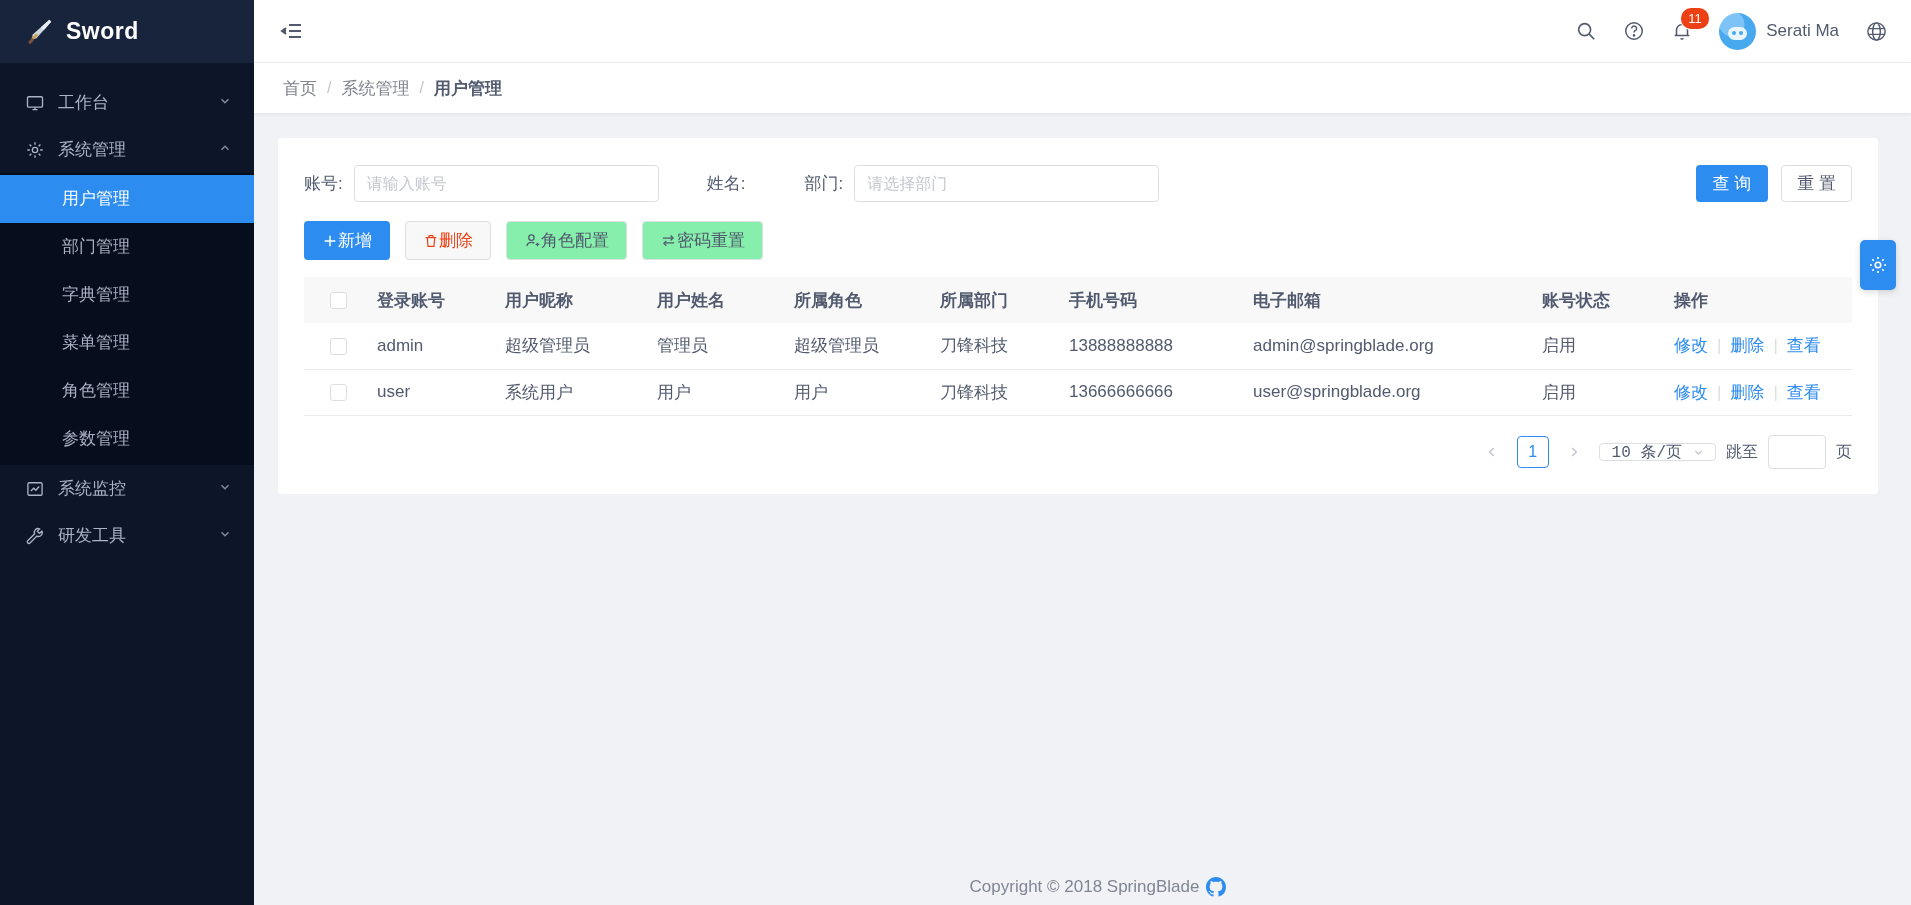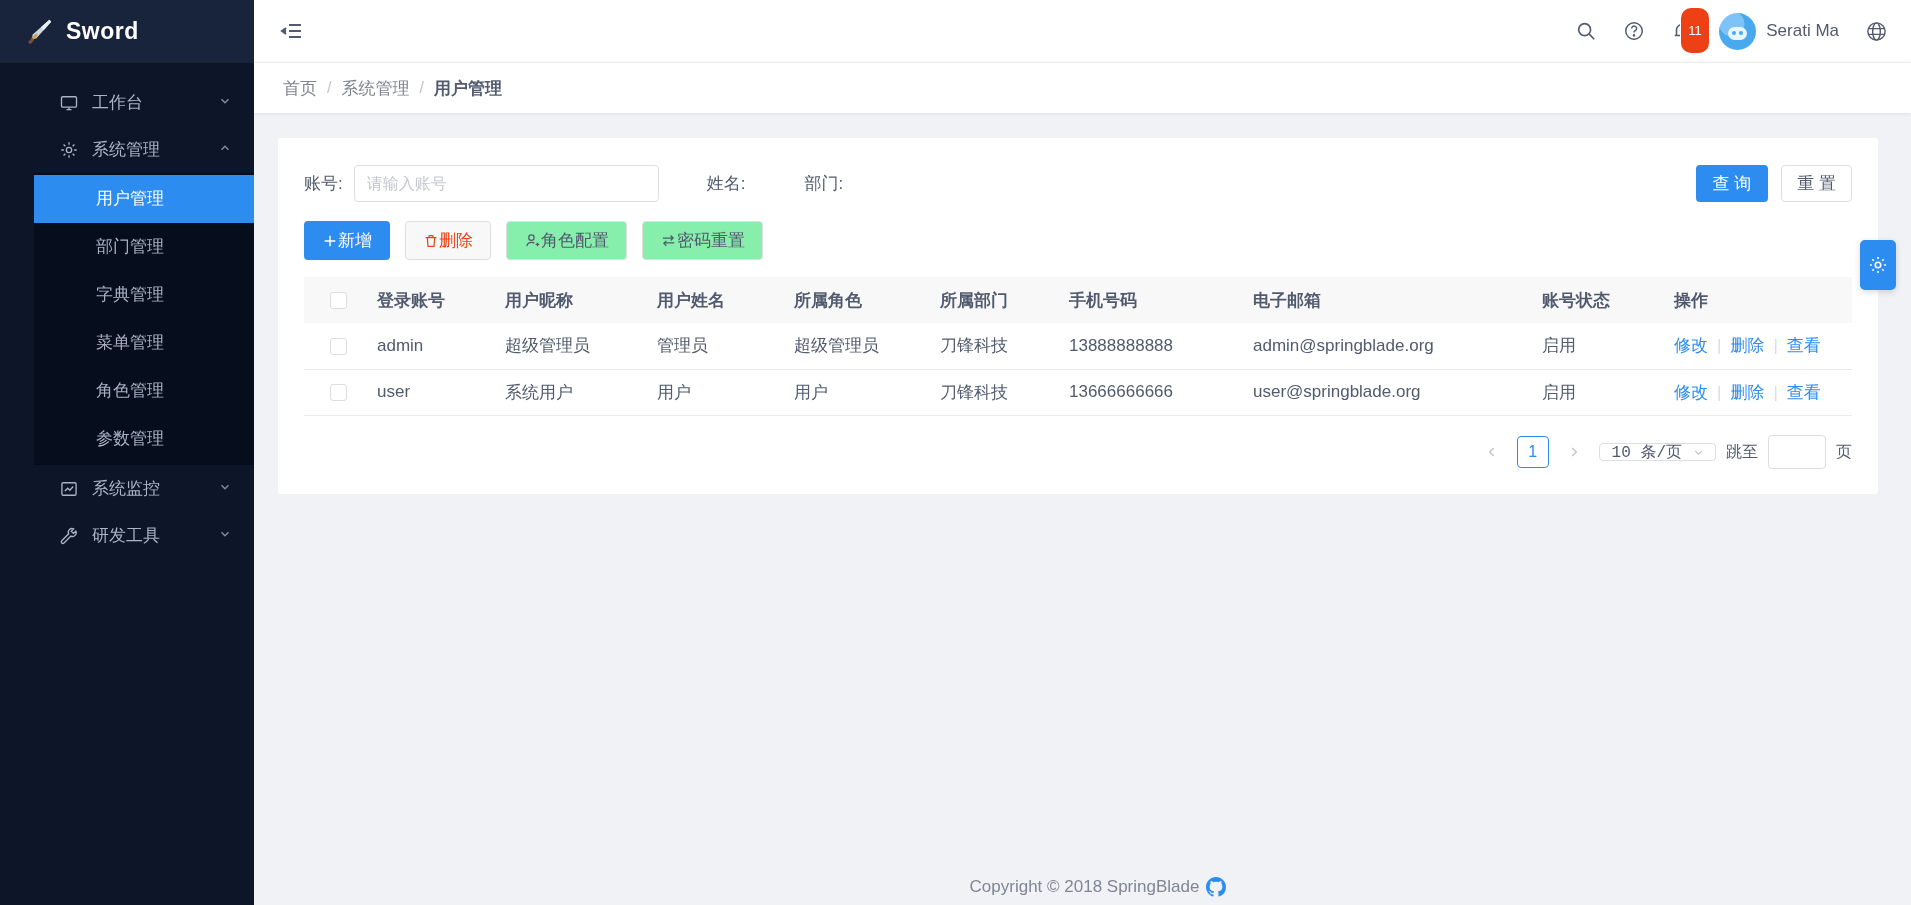--- a/index.html
+++ b/index.html
@@ -6,21 +6,21 @@
   html,body { width:1911px; height:905px; overflow:hidden;
     font-family:"Liberation Sans","DejaVu Sans",sans-serif; color:#515a6e; }
   body { background:#f0f2f5; position:relative; }
 
   
   .sidebar { position:absolute; left:0; top:0; bottom:0; width:254px;
     background:#0c1628; z-index:30; }
   .logo { height:63px; background:#17243c; display:flex; align-items:center;
     padding-left:24px; gap:12px; }
   .logo-text { color:#fff; font-size:23px; font-weight:bold; letter-spacing:.5px; }
-  .nav { padding-top:16px;padding-left:34px; }
+  .nav { padding-top:16px; }
   .nav-item { height:47px; display:flex; align-items:center; padding:0 22px 0 24px;
     color:#aab4c5; font-size:17px; cursor:pointer; }
   .nav-item .nav-ic { width:22px; height:22px; margin-right:12px; display:flex;
     align-items:center; justify-content:center; flex:none; }
   .nav-item .lbl { flex:1; }
   .chev { width:14px; height:14px; opacity:.75; }
   .submenu { background:#060d1c; padding:2px 0; }
   .sub-item { height:48px; line-height:48px; padding-left:62px; color:#a7b1c2;
     font-size:17px; cursor:pointer; }
   .sub-item.active { background:#2d8cf0; color:#fff; }
@@ -29,21 +29,21 @@
   
   .main { position:absolute; left:254px; right:0; top:0; bottom:0; }
 
   .topbar { height:63px; background:#fff; display:flex; align-items:center;
     padding:0 24px 0 26px; border-bottom:1px solid #f0f0f0; }
   .collapse-btn { cursor:pointer; color:#515a6e; }
   .topbar-right { margin-left:auto; display:flex; align-items:center; gap:26px; }
   .tb-icon { width:22px; height:22px; color:#525a6e; cursor:pointer; position:relative; }
   .bell-wrap { position:relative; cursor:pointer; }
   .badge { position:absolute; top:-12px; left:10px; background:#ed4014; color:#fff;
-    font-size:13px; line-height:1; padding:16px 7px; border-radius:10px;
+    font-size:13px; line-height:1; padding:4px 7px; border-radius:10px;
     box-shadow:0 0 0 1px #fff; }
   .user-chip { display:flex; align-items:center; gap:10px; cursor:pointer;justify-content:center; }
   .avatar { width:37px; height:37px; border-radius:50%; position:relative; overflow:hidden;
     background:radial-gradient(circle at 35% 30%, #7ec3f7 0 35%, #49a9ee 36% 100%); }
   .avatar::after { content:""; position:absolute; left:9px; top:14px; width:19px; height:13px;
     background:#eaf6ff; border-radius:7px; }
   .avatar::before { content:""; position:absolute; left:13px; top:18px; width:4px; height:4px;
     border-radius:50%; background:#49a9ee; box-shadow:7px 0 0 #49a9ee; z-index:1; }
   .user-name { font-size:17px; color:#515a6e; }
 
@@ -260,20 +260,21 @@
       <div class="filter-row">
         <div class="f-group">
           <span class="f-label">账号:</span>
           <input class="f-input" placeholder="请输入账号" style="">
         </div>
         <div class="f-group">
           <span class="f-label">姓名:</span>
         </div>
         <div class="f-group">
           <span class="f-label">部门:</span>
+          <input class="f-input" placeholder="请选择部门" style="">
         </div>
         <div class="filter-btns">
           <button class="btn btn-primary">查 询</button>
           <button class="btn btn-default">重 置</button>
         </div>
       </div>
 
       <div class="toolbar-row">
         <button class="tbtn tbtn-add">
           <span>

